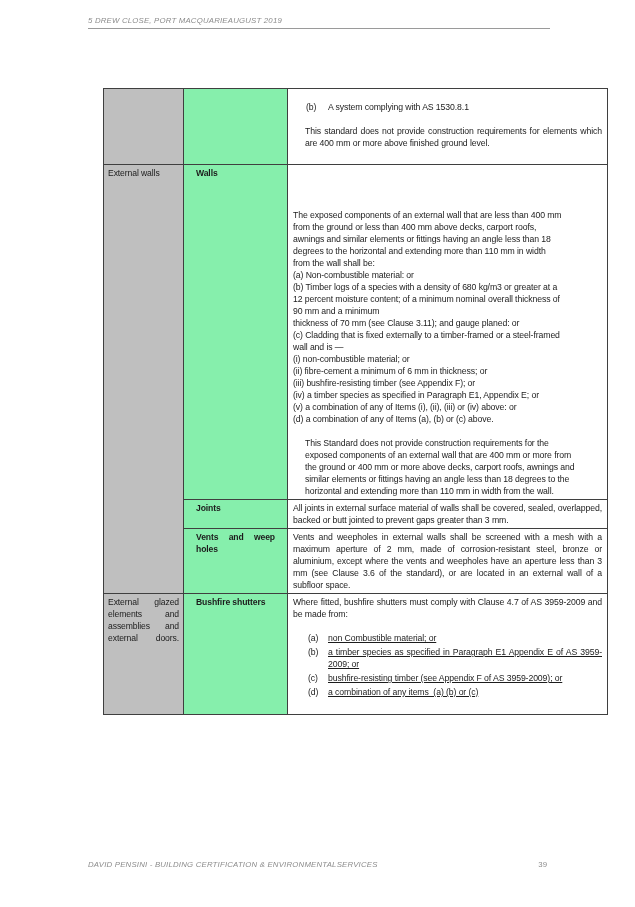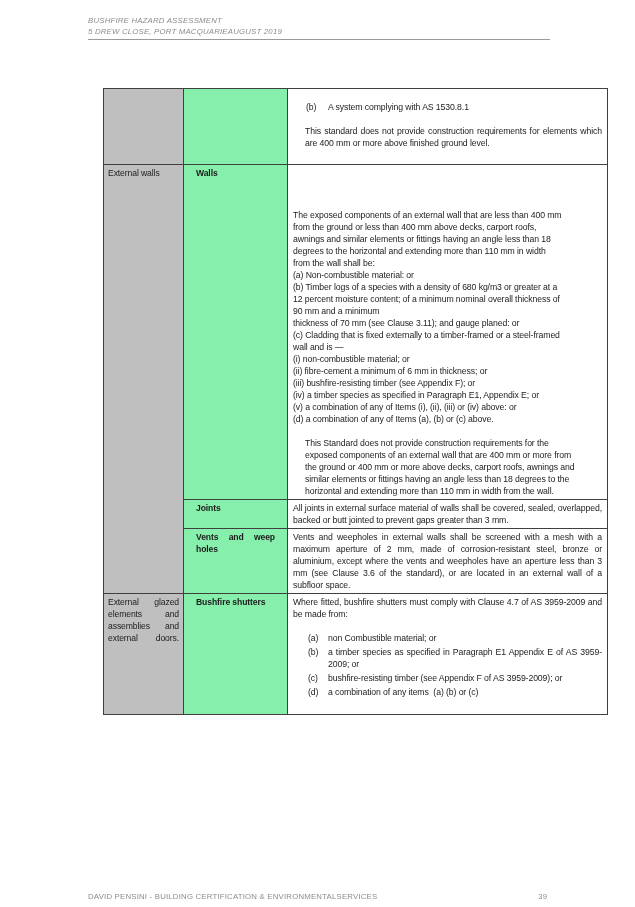--- a/index.html
+++ b/index.html
@@ -42,36 +42,35 @@
   .preline   { white-space: pre-line; margin-top: 42px; }
   .justify-all { text-align: justify; text-align-last: justify; white-space: pre-line; }
 
   .itemb { margin: 10px 0 0 13px; }
   .itemb .marker { display: inline-block; width: 22px; }
   .gap-top { margin-top: 12px; margin-left: 12px; }
 
   .slist { margin: 12px 0 0 15px; }
   .sitem { display: flex; margin-bottom: 2px; }
   .sitem .smarker { width: 20px; flex: none; }
-  .sitem .stxt { flex: 1; text-align: justify; white-space: pre-wrap; }
+  .sitem .stxt { flex: 1; text-align: justify; white-space: pre-wrap; text-decoration: underline; }
 
   
   .doc-footer {
     position: absolute; left: 88px; top: 860px; width: 459px;
     display: flex; justify-content: space-between; align-items: baseline;
     font-size: 7.8px; color: #8c8c8c;
   }
-  .doc-footer .ftext { letter-spacing: 0.2px; margin-top: 32px; }
+  .doc-footer .ftext { font-style: italic; letter-spacing: 0.2px; }
   .doc-footer .fpage { font-style: normal; }
 </style>
 </head>
 <body>
 
 <div class="doc-header">
-  <div>BUSHFIRE HAZARD ASSESSMENT</div>
   <div class="hrow">
     <span>5 DREW CLOSE, PORT MACQUARIE</span>
     <span>AUGUST 2019</span>
   </div>
 </div>
 
 <table class="doc-table">
   <colgroup>
     <col style="width:80px">
       <col style="width:104px">

